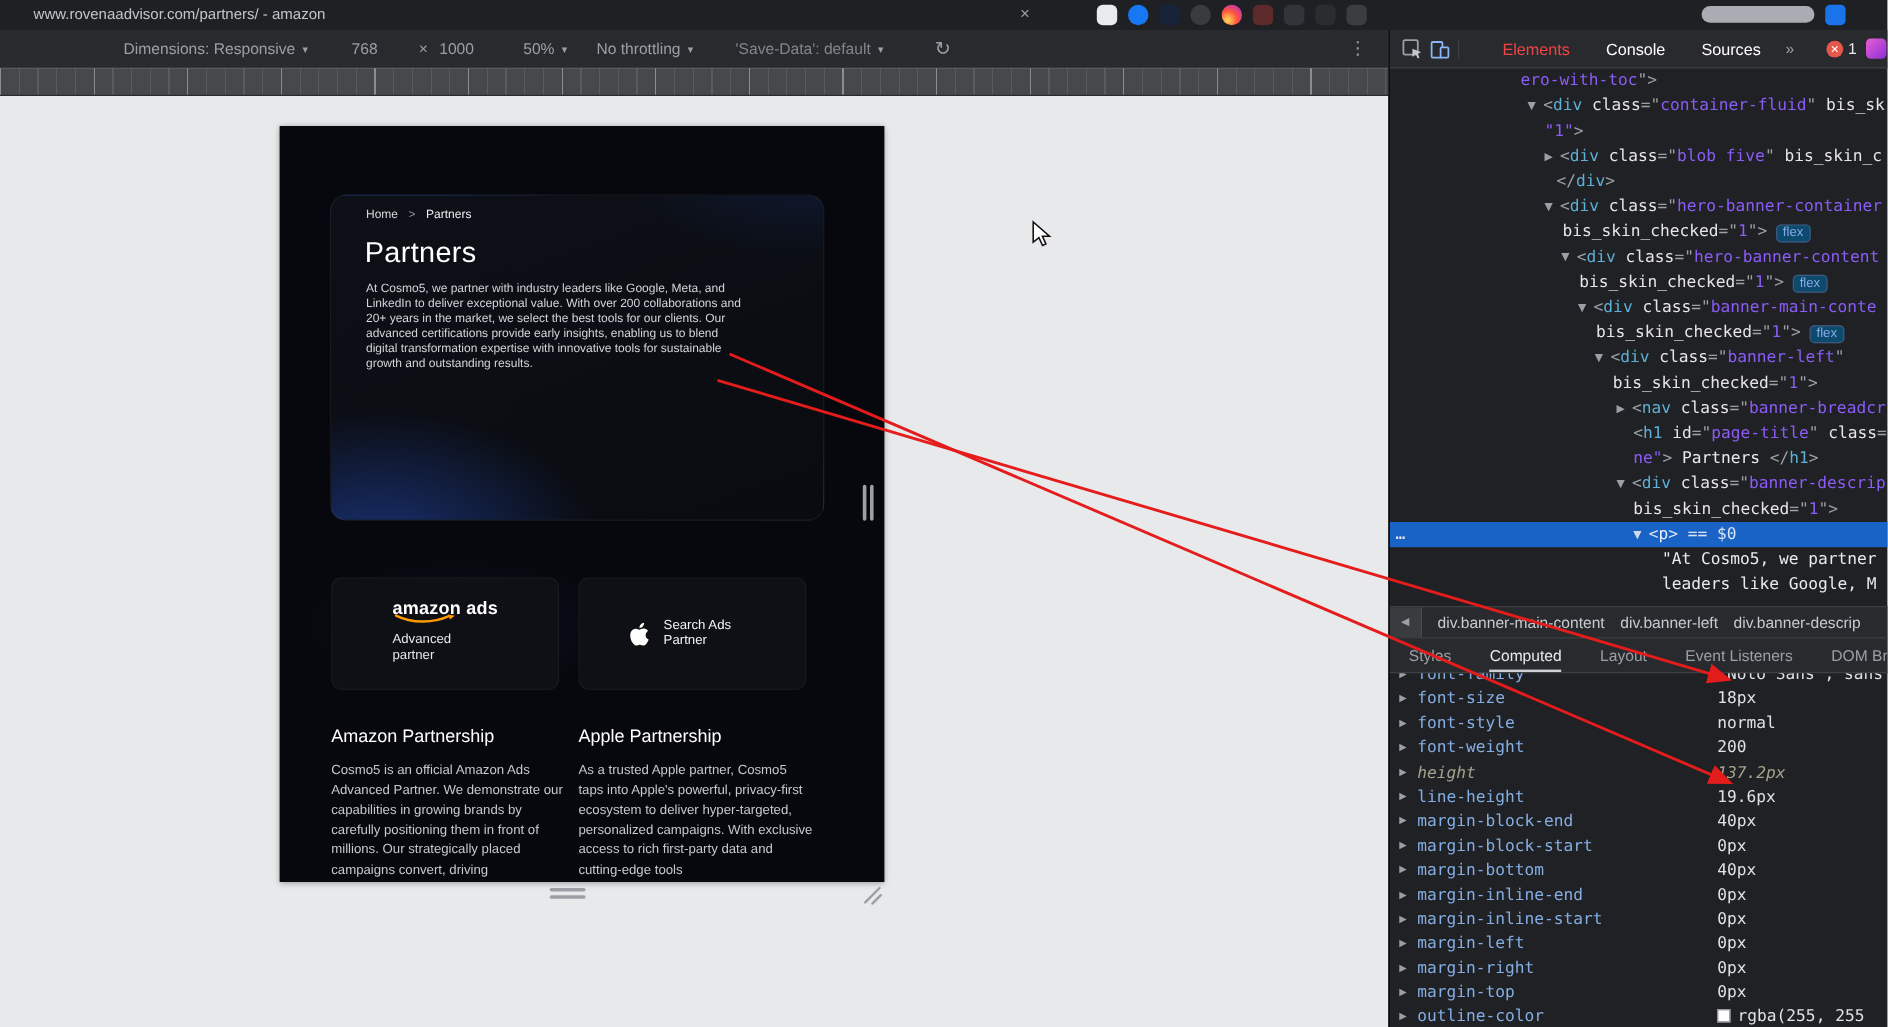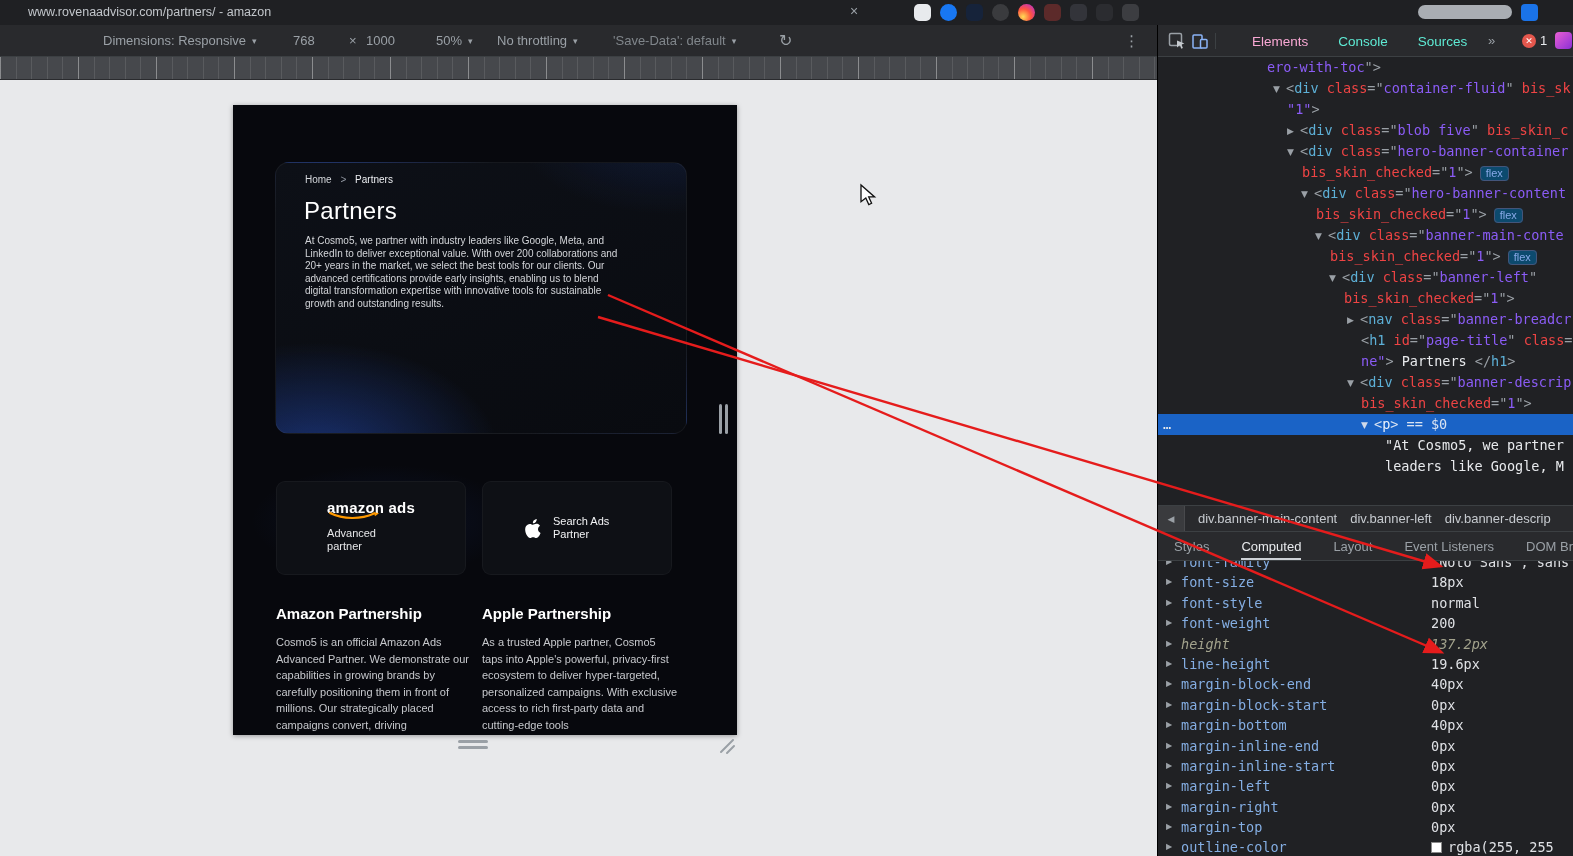--- a/index.html
+++ b/index.html
@@ -59,54 +59,54 @@
   .vp-title{position:absolute;left:71px;top:92px;font-size:24px;font-weight:500;color:#fff;letter-spacing:.3px}
   .vp-intro{position:absolute;left:72px;top:130px;width:322px;font-size:10px;line-height:12.6px;color:#d3d5d9}
   .card{position:absolute;top:376px;width:190px;height:94px;background:#0e1015;border-radius:9px;border:1px solid rgba(255,255,255,.04)}
   .card1{left:43px}
   .card2{left:249px;display:flex;align-items:center;justify-content:center}
   .amz-wrap{margin:17px auto 0;width:max-content}
   .amz-logo{position:relative;display:inline-block;font-size:15px;font-weight:700;color:#fff;letter-spacing:.2px}
   .amz-smile{position:absolute;left:1px;bottom:-5px}
   .amz-label{margin-top:10px;width:64px;font-size:11px;line-height:13px;color:#e6e7e9}
   .apple-label{width:76px;margin-left:9px;font-size:11px;line-height:13px;color:#f2f3f5}
-  .sec-h{position:absolute;top:500px;font-size:15px;font-weight:700;color:#fff}
+  .sec-h{position:absolute;top:500px;font-size:15px;font-weight:400;color:#fff}
   .sec-h.a{left:43px}.sec-h.b{left:249px}
   .sec-body{position:absolute;top:529px;width:197px;font-size:11px;line-height:16.6px;color:#c6c8cc}
   .sec-body.a{left:43px}.sec-body.b{left:249px}
 
   
   .handle-right{position:absolute;left:719px;top:404px;display:flex;gap:3px}
   .handle-right i{display:block;width:3px;height:30px;background:#9aa0a6;border-radius:2px}
   .handle-bottom{position:absolute;left:458px;top:740px;display:flex;flex-direction:column;gap:3px}
   .handle-bottom i{display:block;width:30px;height:3px;background:#9aa0a6;border-radius:2px}
   .handle-corner{position:absolute;left:716px;top:735px}
 
   
   .devtools{position:absolute;left:1157px;top:25px;width:416px;height:831px;background:#202124;border-left:1px solid #000;overflow:hidden}
   .dt-tabbar{position:absolute;left:0;top:0;width:416px;height:32px;background:#292a2d;border-bottom:1px solid #3c4043}
   .dt-tabbar .icon{position:absolute;top:7px}
   .icon-divider{position:absolute;left:57px;top:8px;width:1px;height:16px;background:#3c4043}
   .panel-tabs{position:absolute;left:86px;top:0;height:32px;display:flex;gap:30px;align-items:center;padding-left:8px}
-  .panel-tab{font-size:13.5px;color:#5eead4;cursor:default;white-space:nowrap}
-  .panel-tab.selected{color:#f9a8d4}
+  .panel-tab{font-size:13.5px;color:#ffffff;cursor:default;white-space:nowrap}
+  .panel-tab.selected{color:#ef4444}
   .more-tabs{position:absolute;left:330px;top:0;height:32px;line-height:32px;font-size:13px;color:#9aa0a6}
   .err-badge{position:absolute;left:364px;top:9px;width:14px;height:14px;border-radius:50%;background:#e4574d;color:#fff;
     font-size:9px;line-height:14px;text-align:center}
   .err-count{position:absolute;left:382px;top:0;height:32px;line-height:32px;font-size:13px;color:#e8eaed}
   .pink-ext{position:absolute;left:397px;top:7px;width:17px;height:17px;border-radius:4px;
     background:linear-gradient(135deg,#e95fd4,#8b2fd6)}
 
   .dom-tree{position:absolute;left:0;top:32px;width:416px;height:448px;overflow:hidden;
     font-family:"DejaVu Sans Mono",monospace;font-size:13.5px}
   .dom-row{height:21px;line-height:21px;white-space:nowrap;position:relative}
   .dom-gutter{position:absolute;left:5px;color:#e8eaed}
   .tk-p{color:#9aa0a6}
   .tk-tag{color:#5db0d7}
-  .tk-attr{color:#ef4444}
+  .tk-attr{color:#e5e5e5}
   .tk-val{color:#8b5cf6}
   .tk-txt{color:#e8eaed}
   .tk-note{color:#9aa0a6}
   .tk-sym{color:#9aa0a6;font-family:"DejaVu Sans",sans-serif;font-size:9px;display:inline-block;width:13px;vertical-align:1px}
   .dom-row.selected{background:#1a63c6}
   .dom-row.selected .tk-tag{color:#eaf1fb}
   .dom-row.selected .tk-p,.dom-row.selected .tk-note{color:#d9e3f2}
   .dom-row.selected .tk-sym{color:#cfd9ea}
   .flex-badge{margin-left:7px;padding:0 5px 1px;border:1px solid #44557a;border-radius:4px;background:#0c4a6e;color:#88a9e8;
     font-family:"Liberation Sans",sans-serif;font-size:11px}
@@ -252,20 +252,21 @@
       <span class="err-badge">✕</span>
       <span class="err-count">1</span>
       <span class="pink-ext"></span>
     </div>
 
     <div class="dom-tree">
         <div class="dom-row" style="padding-left: 109px;"><span class="tk-val">ero-with-toc</span><span class="tk-p">"&gt;</span></div>
         <div class="dom-row" style="padding-left: 115px;"><span class="tk-sym">▼</span><span class="tk-p">&lt;</span><span class="tk-tag">div</span><span class="tk-p"> </span><span class="tk-attr">class</span><span class="tk-p">="</span><span class="tk-val">container-fluid</span><span class="tk-p">" </span><span class="tk-attr">bis_sk</span></div>
         <div class="dom-row" style="padding-left: 129px;"><span class="tk-val">"1"</span><span class="tk-p">&gt;</span></div>
         <div class="dom-row" style="padding-left: 129px;"><span class="tk-sym">▶</span><span class="tk-p">&lt;</span><span class="tk-tag">div</span><span class="tk-p"> </span><span class="tk-attr">class</span><span class="tk-p">="</span><span class="tk-val">blob five</span><span class="tk-p">" </span><span class="tk-attr">bis_skin_c</span></div>
+        <div class="dom-row" style="padding-left: 139px;"><span class="tk-p">&lt;/</span><span class="tk-tag">div</span><span class="tk-p">&gt;</span></div>
         <div class="dom-row" style="padding-left: 129px;"><span class="tk-sym">▼</span><span class="tk-p">&lt;</span><span class="tk-tag">div</span><span class="tk-p"> </span><span class="tk-attr">class</span><span class="tk-p">="</span><span class="tk-val">hero-banner-container</span></div>
         <div class="dom-row" style="padding-left: 144px;"><span class="tk-attr">bis_skin_checked</span><span class="tk-p">="</span><span class="tk-val">1</span><span class="tk-p">"&gt;</span><span class="flex-badge">flex</span></div>
         <div class="dom-row" style="padding-left: 143px;"><span class="tk-sym">▼</span><span class="tk-p">&lt;</span><span class="tk-tag">div</span><span class="tk-p"> </span><span class="tk-attr">class</span><span class="tk-p">="</span><span class="tk-val">hero-banner-content</span></div>
         <div class="dom-row" style="padding-left: 158px;"><span class="tk-attr">bis_skin_checked</span><span class="tk-p">="</span><span class="tk-val">1</span><span class="tk-p">"&gt;</span><span class="flex-badge">flex</span></div>
         <div class="dom-row" style="padding-left: 157px;"><span class="tk-sym">▼</span><span class="tk-p">&lt;</span><span class="tk-tag">div</span><span class="tk-p"> </span><span class="tk-attr">class</span><span class="tk-p">="</span><span class="tk-val">banner-main-conte</span></div>
         <div class="dom-row" style="padding-left: 172px;"><span class="tk-attr">bis_skin_checked</span><span class="tk-p">="</span><span class="tk-val">1</span><span class="tk-p">"&gt;</span><span class="flex-badge">flex</span></div>
         <div class="dom-row" style="padding-left: 171px;"><span class="tk-sym">▼</span><span class="tk-p">&lt;</span><span class="tk-tag">div</span><span class="tk-p"> </span><span class="tk-attr">class</span><span class="tk-p">="</span><span class="tk-val">banner-left</span><span class="tk-p">"</span></div>
         <div class="dom-row" style="padding-left: 186px;"><span class="tk-attr">bis_skin_checked</span><span class="tk-p">="</span><span class="tk-val">1</span><span class="tk-p">"&gt;</span></div>
         <div class="dom-row" style="padding-left: 189px;"><span class="tk-sym">▶</span><span class="tk-p">&lt;</span><span class="tk-tag">nav</span><span class="tk-p"> </span><span class="tk-attr">class</span><span class="tk-p">="</span><span class="tk-val">banner-breadcr</span></div>
         <div class="dom-row" style="padding-left: 203px;"><span class="tk-p">&lt;</span><span class="tk-tag">h1</span><span class="tk-p"> </span><span class="tk-attr">id</span><span class="tk-p">="</span><span class="tk-val">page-title</span><span class="tk-p">" </span><span class="tk-attr">class</span><span class="tk-p">=</span></div>

